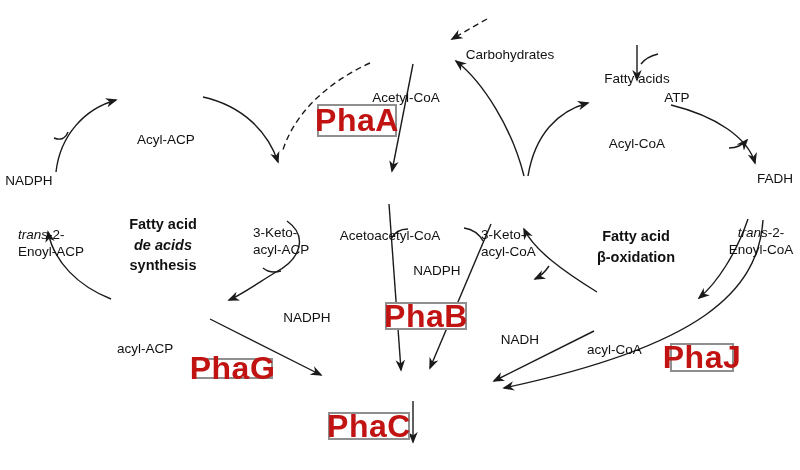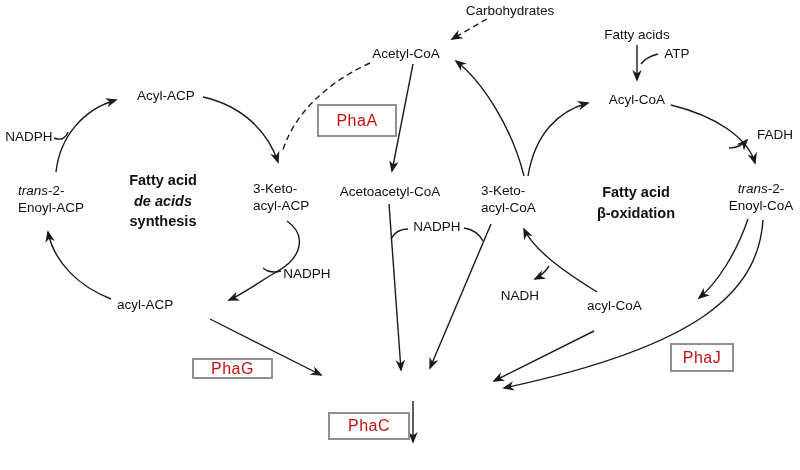--- a/index.html
+++ b/index.html
@@ -23,32 +23,33 @@
   }
   #arrows{position:absolute;left:0;top:0;width:800px;height:470px;}
   #arrows path{fill:none;stroke:var(--line);stroke-width:1.4;}
   #arrows path.dash{stroke-dasharray:6 4;}
   #arrows marker path{fill:var(--line);stroke:none;}
   .lbl{
     position:absolute;
     font-size:13.5px;
     line-height:17px;
     white-space:nowrap;
+    margin-top:44px;
   }
   .c{transform:translate(-50%,-50%);text-align:center;}
   .title{font-weight:bold;font-size:14.5px;line-height:20.5px;}
   .enzyme{
     position:absolute;
     display:flex;align-items:center;justify-content:center;
     background:var(--enzyme-box-fill);
     border:2px solid var(--enzyme-box-border);
     box-sizing:border-box;
     color:var(--enzyme-text);
-    font-weight:normal;
-    font-size:16px;
+    font-weight:bold;
+    font-size:32px;
     letter-spacing:0.5px;
   }
 </style>
 </head>
 <body>
 
 <div id="stage">
 
   <svg id="arrows" viewBox="0 0 800 470" xmlns="http://www.w3.org/2000/svg">
     <defs>
@@ -137,17 +138,18 @@
     <div>acyl-ACP</div>
   </div>
 
   <div class="lbl" style="left:587px;top:297px">
     <div>acyl-CoA</div>
   </div>
 
 
 
   <div class="enzyme" style="left:317px;top:104px;width:80px;height:33px">PhaA</div>
+  <div class="enzyme" style="left:385px;top:302px;width:82px;height:28px">PhaB</div>
   <div class="enzyme" style="left:192px;top:358px;width:81px;height:21px">PhaG</div>
   <div class="enzyme" style="left:328px;top:412px;width:82px;height:28px">PhaC</div>
   <div class="enzyme" style="left:670px;top:343px;width:64px;height:29px">PhaJ</div>
 
 </div>
 
 </body></html>

